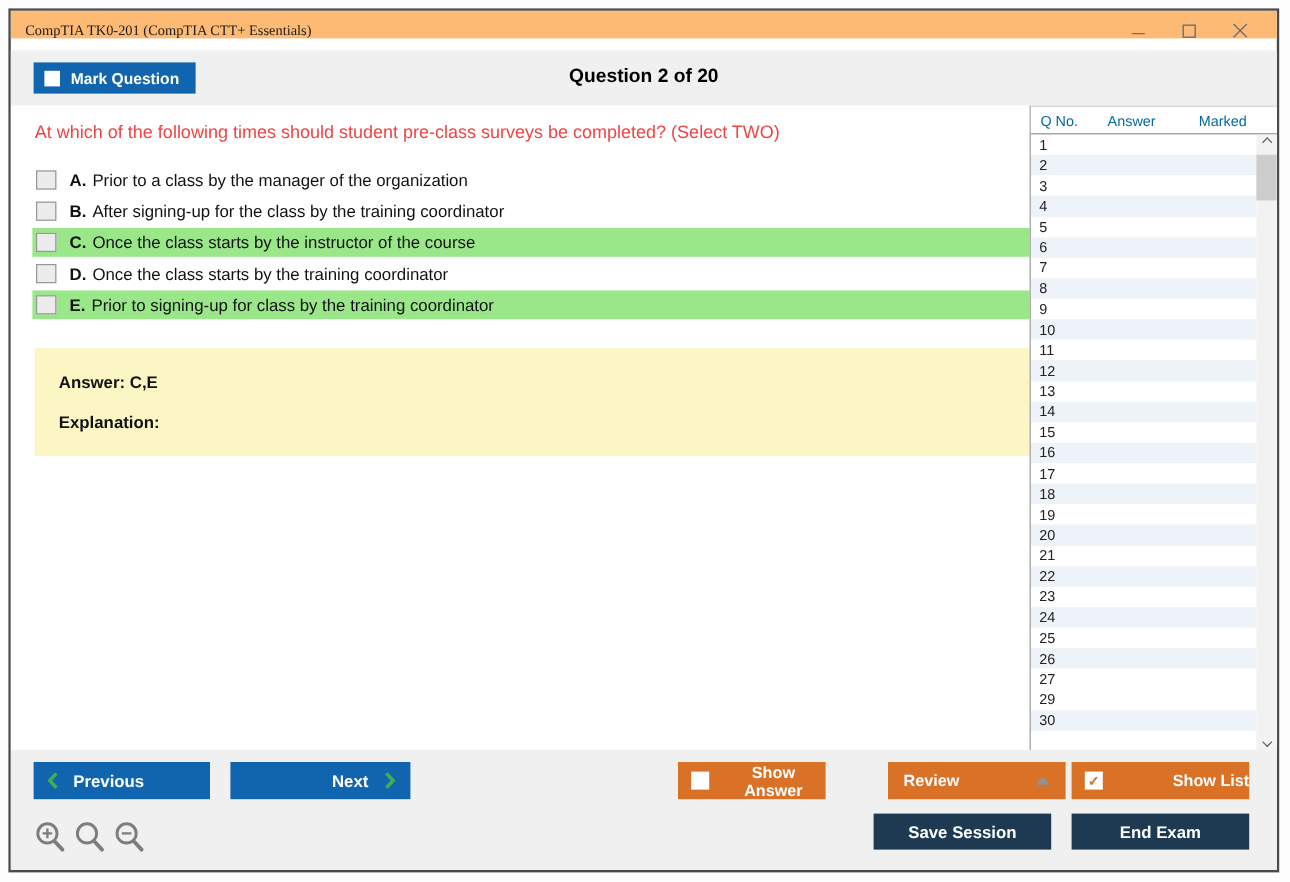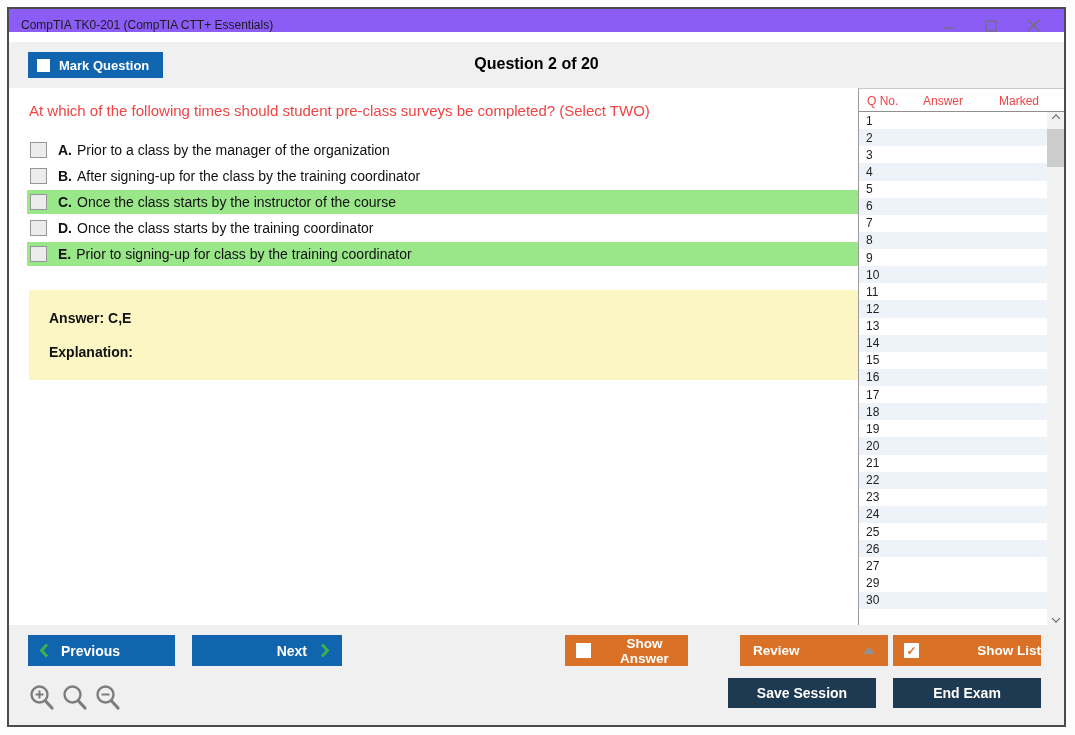--- a/index.html
+++ b/index.html
@@ -1,21 +1,21 @@
 <!DOCTYPE html>
 <html><head>
 <meta charset="utf-8">
 <style>
   * { box-sizing: border-box; margin: 0; padding: 0; }
   html,body { width:1075px; height:735px; background:#fdfdfd; font-family:"Liberation Sans", sans-serif; position:relative; overflow:hidden; }
 
   .window { position:absolute; left:7px; top:7px; width:1059px; height:720px; border:2px solid #4b4b4b; background:#fff; }
 
   
-  .titlebar { position:absolute; top:0; left:0; right:0; height:23px; background:#8b5cf6; }
+  .titlebar { position:absolute; top:0; left:0; right:0; height:23px; background:#fdba74;font-family:Liberation Serif, serif; }
   .titlebar .title { position:absolute; left:12px; top:9px; font-size:12px; color:#1c1c1c; }
   .win-controls { position:absolute; right:10px; top:0; height:33px; display:flex; }
   .win-btn { width:42px; height:33px; display:flex; align-items:center; justify-content:center; }
 
   
   .headerstrip { position:absolute; top:33px; left:0; right:0; height:46px; background:#f0f0f0; }
   .mark-btn { position:absolute; left:19px; top:10px; height:26px; padding:0 14px 0 9px; background:#1065ae; border:1px solid #0d5globa694; border:none; color:#fff; display:flex; align-items:center; gap:9px; font-weight:bold; font-size:13px; font-family:"Liberation Sans", sans-serif; cursor:default; }
   .cb-white { width:13px; height:13px; background:#fff; flex:none; }
   .qcounter { position:absolute; left:0; right:0; top:13px; text-align:center; font-weight:bold; font-size:16px; color:#000; }
 
@@ -27,21 +27,21 @@
   .opt-row { height:24px; margin-bottom:2px; display:flex; align-items:center; padding-left:3px; font-size:14px; color:#111; }
   .opt-row.hl { background:#9ae78a; }
   .opt-cb { width:17px; height:16px; background:#ececec; border:1px solid #979797; margin-right:11px; flex:none; }
   .opt-row b { margin-right:5px; }
   .answerbox { position:absolute; left:20px; top:202px; width:830px; height:90px; background:#fcf6c5; }
   .answerbox .ans { position:absolute; left:20px; top:20px; font-weight:bold; font-size:14px; color:#111; }
   .answerbox .exp { position:absolute; left:20px; top:54px; font-weight:bold; font-size:14px; color:#111; }
 
   
   .qpanel { position:absolute; left:849px; right:0; top:0; bottom:0; background:#fff; border-left:1px solid #9a9a9a; border-top:1px solid #c8c8c8; }
-  .qpanel-header { position:relative; height:23px; border-bottom:1px solid #8f8f8f; font-size:12px; color:#ef4444; background:#fff; }
+  .qpanel-header { position:relative; height:23px; border-bottom:1px solid #8f8f8f; font-size:12px; color:#0369a1; background:#fff; }
   .qpanel-header .c1 { position:absolute; left:8px; top:5px; }
   .qpanel-header .c2 { position:absolute; left:64px; top:5px; }
   .qpanel-header .c3 { position:absolute; left:140px; top:5px; }
   .qpanel-body { position:absolute; top:23px; left:0; right:0; bottom:0; overflow:hidden; }
   .qrows { position:absolute; left:0; top:0; right:17px; }
   .qrow { height:17.13px; display:flex; align-items:center; font-size:12px; color:#222; }
   .qrow.alt { background:#edf3f9; }
   .qrow .rq { width:54px; padding-left:7px; }
   .qrow .ra { width:76px; }
   .qrow .rm { flex:1; }

